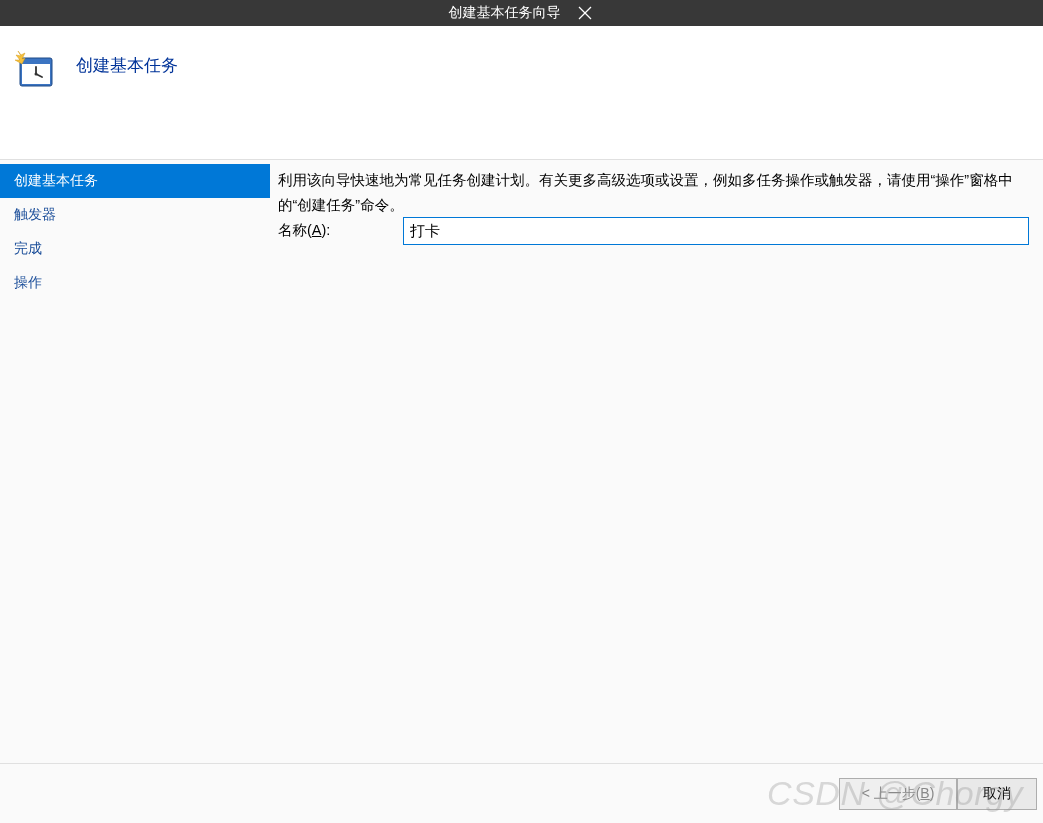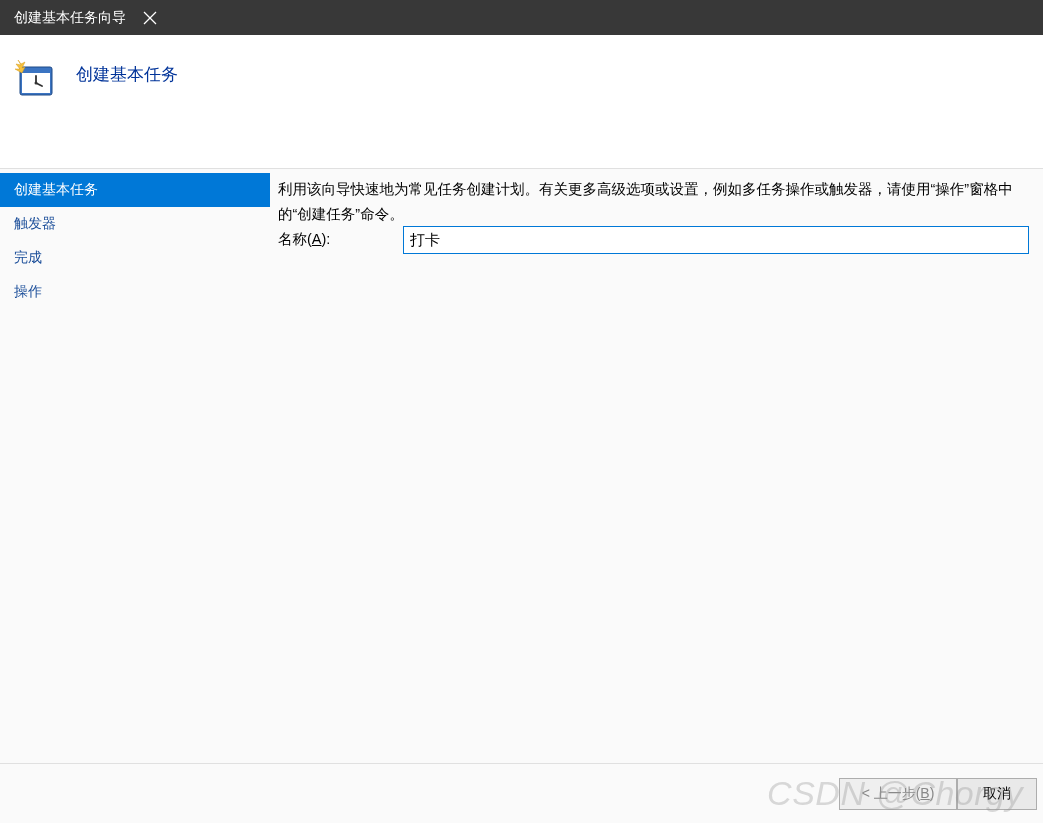--- a/index.html
+++ b/index.html
@@ -10,26 +10,26 @@
     body {
       font-family: "Microsoft YaHei", "Segoe UI", sans-serif;
       font-size: 14px;
       background: #fafafa;
       width: 1043px;
       height: 823px;
       overflow: hidden;
       position: relative;
     }
     .titlebar {
-      height: 35px;
+      height: 26px;
       background: #383838;
       color: #fff;
       display: flex;
       align-items: center;
-      justify-content: flex-start;
+      justify-content: center;
       padding: 0 0 0 14px;
     }
     .titlebar-text {
       font-size: 14px;
     }
     .close-btn {
       width: 48px;
       height: 40px;
       display: flex;
       align-items: center;

